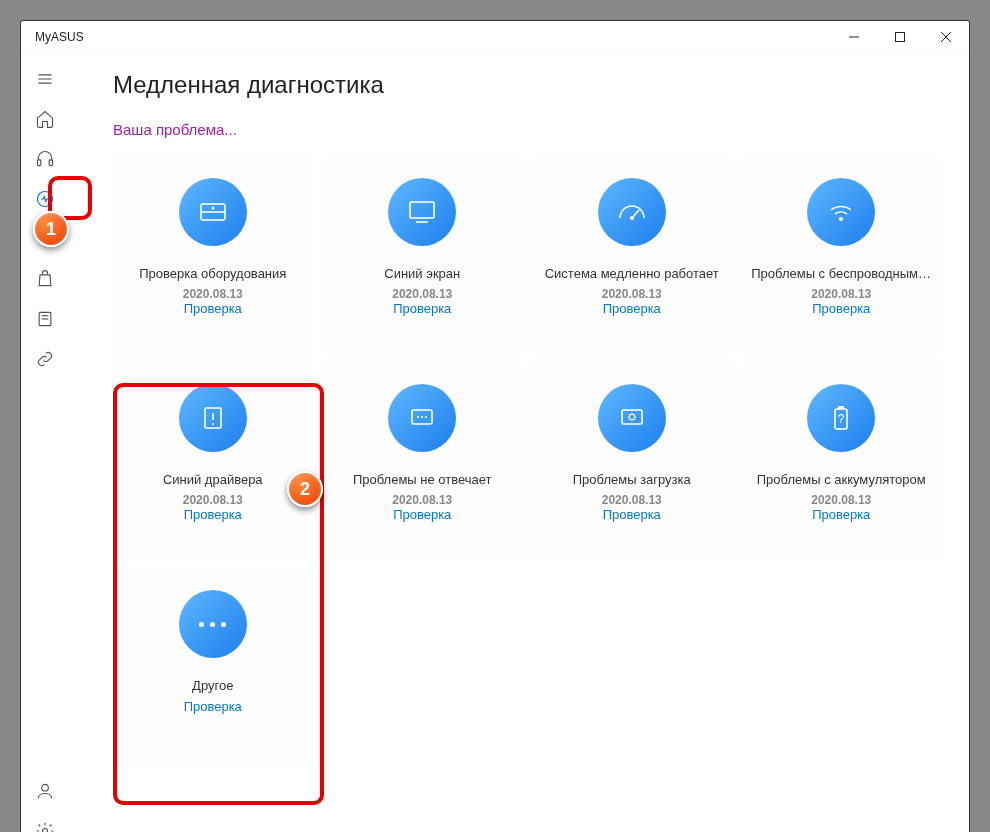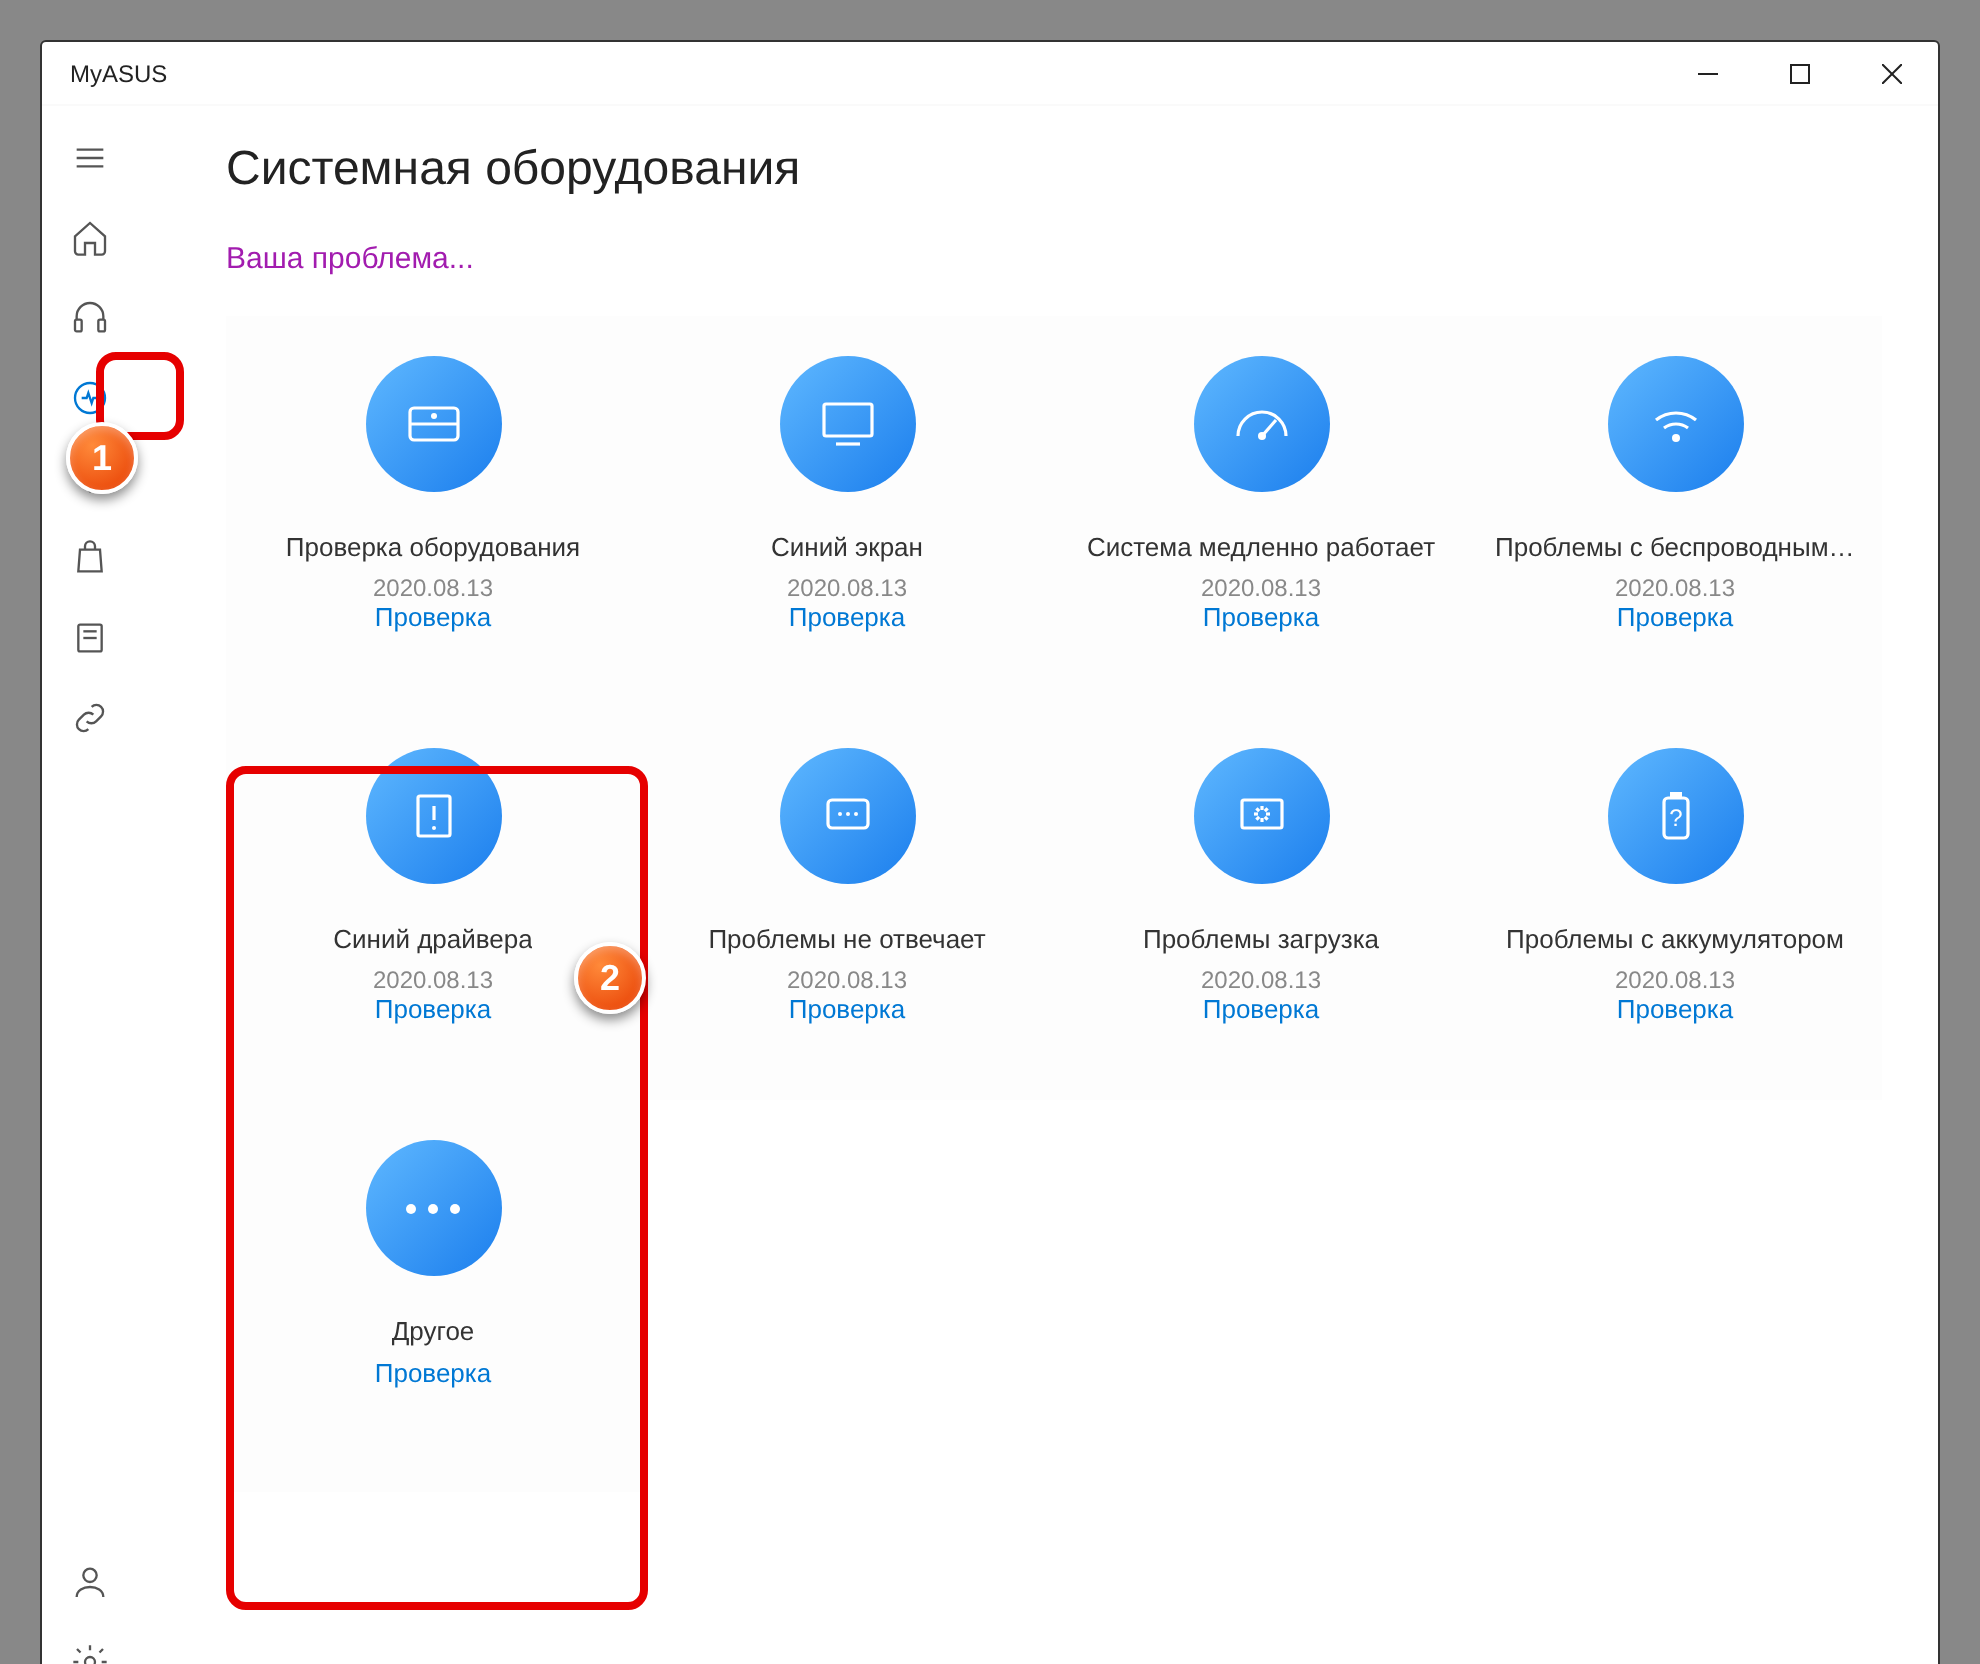--- a/index.html
+++ b/index.html
@@ -12,27 +12,27 @@
 .titlebar-btn svg { width: 10px; height: 10px; }
 .body { flex: 1; display: flex; overflow: hidden; }
 .sidebar { width: 48px; display: flex; flex-direction: column; padding-top: 6px; position: relative; z-index: 2; }
 .sidebar-spacer { flex: 1; }
 .nav-btn { width: 48px; height: 40px; display: flex; align-items: center; justify-content: center; cursor: pointer; position: relative; }
 .nav-btn svg { width: 20px; height: 20px; stroke: #555; fill: none; stroke-width: 1.4; }
 .nav-btn.active svg { stroke: #0078d4; }
 .content { flex: 1; padding: 18px 28px 10px 44px; overflow-y: auto; }
 .page-title { font-size: 24px; font-weight: 400; color: #222; margin-bottom: 22px; }
 .page-subtitle { font-size: 15px; color: #a21caf; margin-bottom: 20px; }
-.grid { display: grid; grid-template-columns: repeat(4, 1fr); gap: 0; }
+.grid { display: grid; grid-template-columns: repeat(4, 1fr); gap: 10px; }
 .card { background: #fdfdfd; height: 196px; display: flex; flex-direction: column; align-items: center; justify-content: flex-start; padding-top: 20px; cursor: pointer; }
 .card-icon { width: 68px; height: 68px; border-radius: 50%; background: linear-gradient(135deg, #5fb8ff 0%, #1b7eed 100%); display: flex; align-items: center; justify-content: center; margin-bottom: 20px; }
 .card-icon svg { width: 40px; height: 40px; stroke: #fff; fill: none; stroke-width: 1.6; }
 .card-icon .fill-icon { fill: #fff; stroke: none; }
 .card-title { font-size: 13px; color: #333; text-align: center; max-width: 180px; white-space: nowrap; overflow: hidden; text-overflow: ellipsis; }
-.card-date { font-size: 12px; color: #888; margin-top: 6px; }
+.card-date { font-size: 12px; color: #888; margin-top: 6px; font-weight: bold; }
 .card-action { font-size: 13px; color: #0078d4; cursor: pointer; }
 .marker { position: absolute; width: 36px; height: 36px; border-radius: 50%; background: radial-gradient(circle at 35% 30%, #ff8a3a, #e63b00); border: 2px solid #fff; box-shadow: 0 3px 6px rgba(0,0,0,0.45), inset 0 2px 4px rgba(255,255,255,0.3); display: flex; align-items: center; justify-content: center; color: #fff; font-weight: 700; font-size: 18px; z-index: 30; font-family: Arial, sans-serif; }
 .highlight-box { position: absolute; border: 4px solid #e60000; border-radius: 10px; z-index: 20; pointer-events: none; }
 .dots { display: flex; gap: 6px; }
 .dots span { width: 5px; height: 5px; border-radius: 50%; background: #fff; }
 </style>
 </head>
 <body>
 
 <div class="window">
@@ -121,21 +121,21 @@
       </div>
       <div class="nav-btn">
         <svg viewBox="0 0 24 24">
             <circle cx="12" cy="12" r="3"></circle>
             <path d="M12 2v3M12 19v3M4.2 4.2l2.1 2.1M17.7 17.7l2.1 2.1M2 12h3M19 12h3M4.2 19.8l2.1-2.1M17.7 6.3l2.1-2.1"></path>
           </svg>
       </div>
     </div>
 
     <div class="content">
-      <h1 class="page-title">Системная оборудования</h1>
+      <h1 class="page-title">Медленная диагностика</h1>
       <div class="page-subtitle">Ваша проблема...</div>
 
       <div class="grid">
 
         <div class="card">
           <div class="card-icon">
             <svg viewBox="0 0 40 40">
                 <rect x="8" y="12" width="24" height="16" rx="2"></rect>
                 <line x1="8" y1="20" x2="32" y2="20"></line>
                 <circle cx="20" cy="16" r="1.5" class="fill-icon"></circle>

